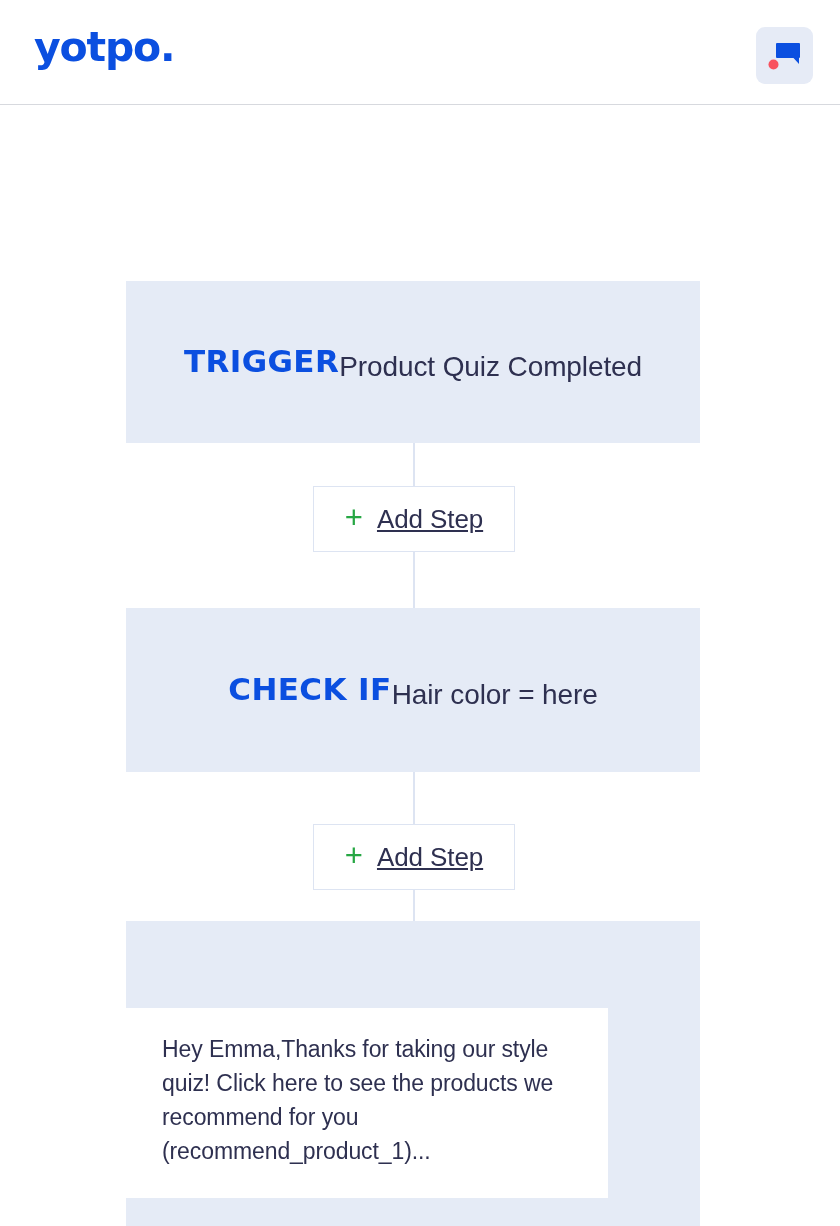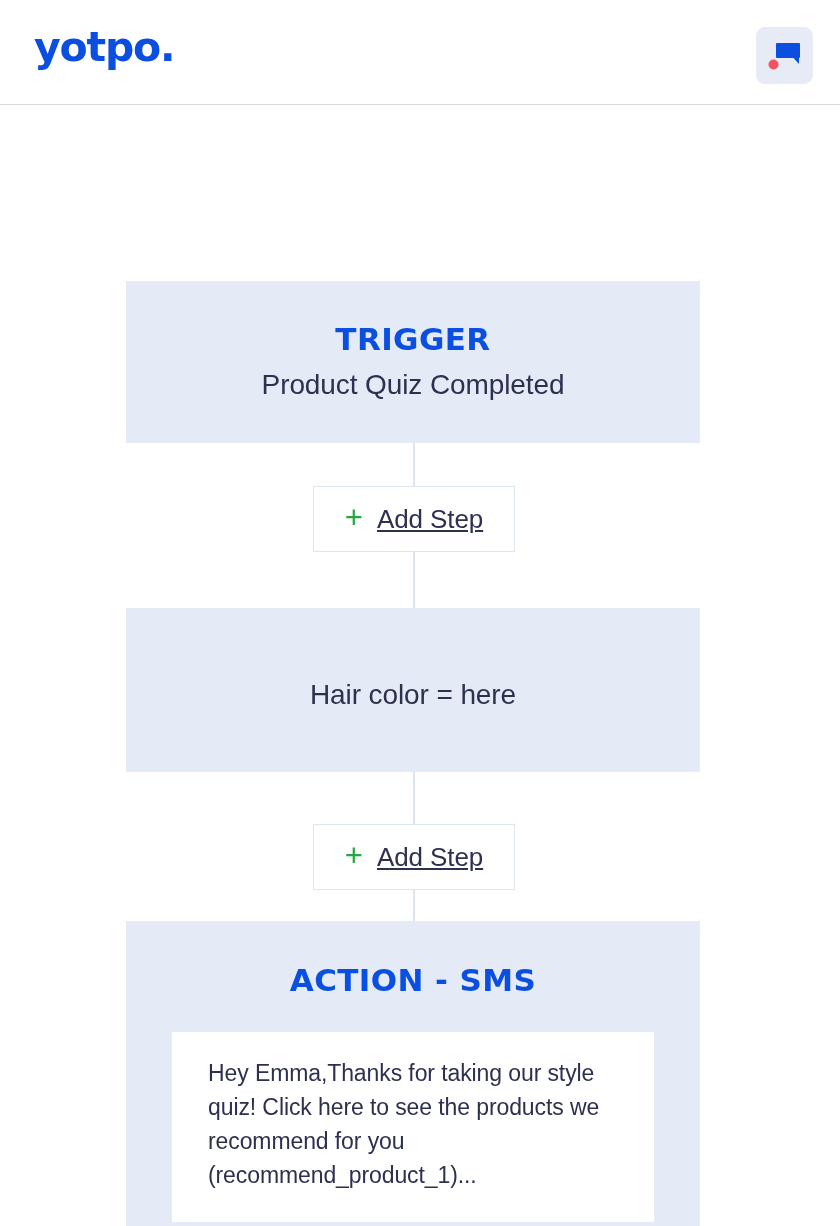--- a/index.html
+++ b/index.html
@@ -83,21 +83,21 @@
   .conn-2 { top: 447px;  height: 56px; }
   .conn-3 { top: 667px;  height: 52px; }
   .conn-4 { top: 785px;  height: 31px; }
 
   .flow-card {
     position: absolute;
     left: 126px;
     width: 574px;
     background: #e5ebf6;
     display: flex;
-    flex-direction: column;
+    flex-direction: row;
     align-items: center;
   }
 
   .card-trigger  { top: 176px; height: 162px; justify-content: center; }
   .card-check    { top: 503px; height: 164px; justify-content: center; }
   .card-action   { top: 816px; height: 331px; }
 
   .card-kicker {
     color: #0b4fe0;
     font-family: "DejaVu Sans", sans-serif;
@@ -198,26 +198,26 @@
     <div class="card-kicker">TRIGGER</div>
     <div class="card-subtitle">Product Quiz Completed</div>
   </section>
 
   <button class="add-step add-step-1">
     <span class="plus-icon">+</span>
     <span class="add-step-label">Add Step</span>
   </button>
 
   <section class="flow-card card-check">
+    <div class="card-kicker">CHECK IF</div>
     <div class="card-subtitle">Hair color = here</div>
   </section>
 
   <button class="add-step add-step-2">
     <span class="plus-icon">+</span>
     <span class="add-step-label">Add Step</span>
   </button>
 
   <section class="flow-card card-action">
-    <div class="card-kicker">ACTION - SMS</div>
     <div class="sms-preview">Hey Emma,Thanks for taking our style quiz! Click here to see the products we recommend for you (recommend_product_1)...</div>
   </section>
 
 </main>
 
 </body></html>

